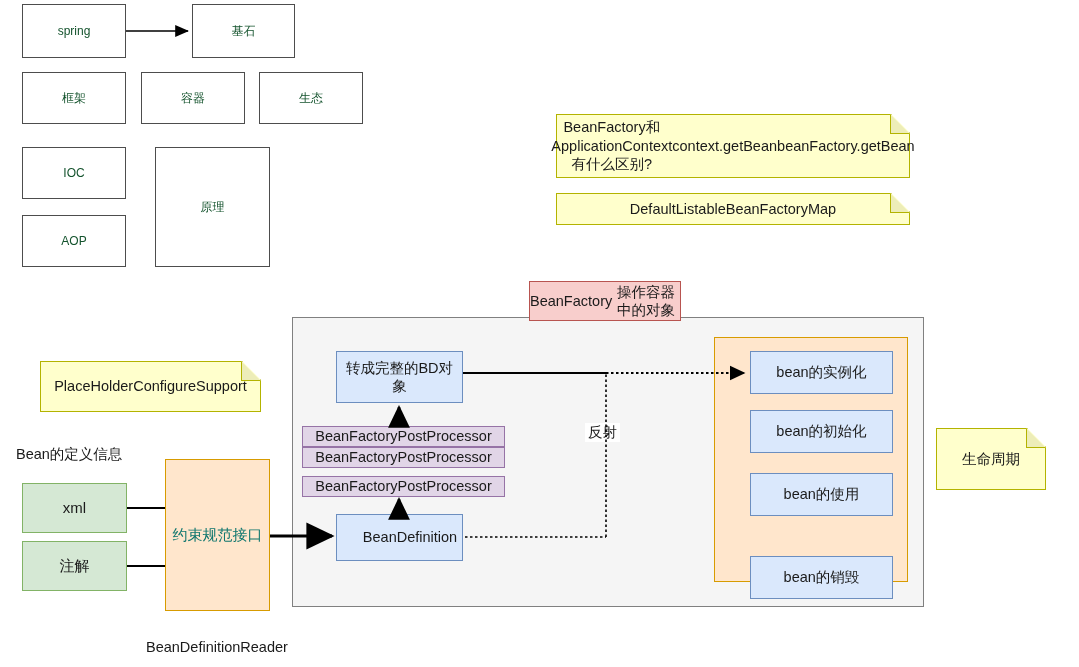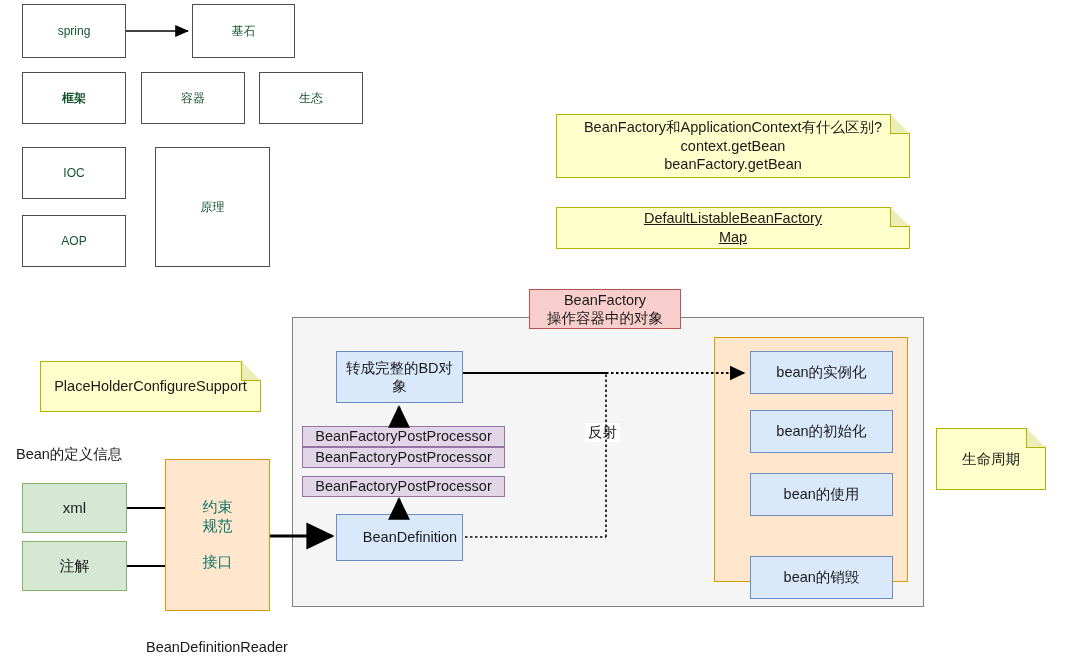--- a/index.html
+++ b/index.html
@@ -42,52 +42,52 @@
         background:#ededb8;border-left:1px solid #b3b300;border-bottom:1px solid #b3b300;
         clip-path:polygon(0 0,100% 100%,0 100%);}
   .note .fold2{position:absolute;top:-1px;right:-1px;width:19px;height:19px;
         background:#ffffff;clip-path:polygon(0 0,100% 0,100% 100%);}
 
   .label{position:absolute;font-size:14.5px;color:#1a1a1a;white-space:nowrap;}
 
   .reflect-label{position:absolute;background:#ffffff;padding:0 3px;font-size:14.5px;color:#1a1a1a;white-space:nowrap;}
 
   svg.wires{position:absolute;left:0;top:0;width:1079px;height:667px;pointer-events:none;overflow:visible;}
-  .multi{flex-direction:column;}
+  .multi{flex-direction:row;}
 </style>
 </head>
 <body>
 
 <div id="canvas">
 
   <div class="node plain" style="left:22px;top:4px;width:104px;height:54px;">spring</div>
 
   <div class="node plain" style="left:192px;top:4px;width:103px;height:54px;">基石</div>
 
-  <div class="node plain" style="left:22px;top:72px;width:104px;height:52px;font-weight:bold;">框架</div>
+  <div class="node plain" style="left:22px;top:72px;width:104px;height:52px;">框架</div>
 
   <div class="node plain" style="left:141px;top:72px;width:104px;height:52px;">容器</div>
 
   <div class="node plain" style="left:259px;top:72px;width:104px;height:52px;">生态</div>
 
   <div class="node plain" style="left:22px;top:147px;width:104px;height:52px;">IOC</div>
 
   <div class="node plain" style="left:22px;top:215px;width:104px;height:52px;">AOP</div>
 
   <div class="node plain" style="left:155px;top:147px;width:115px;height:120px;">原理</div>
 
   <div class="note multi" style="left:556px;top:114px;width:354px;height:64px;">
     <span class="fold2"></span>
     <span class="fold"></span>
     <div>BeanFactory和ApplicationContext有什么区别?</div>
     <div>context.getBean</div>
     <div>beanFactory.getBean</div>
   </div>
 
-  <div class="note multi" style="left:556px;top:207px;width:354px;height:42px;text-decoration:underline;">
+  <div class="note multi" style="left:556px;top:193px;width:354px;height:32px;">
     <span class="fold2"></span>
     <span class="fold"></span>
     <div>DefaultListableBeanFactory</div>
     <div>Map</div>
   </div>
 
   <div class="note" style="left:40px;top:361px;width:221px;height:51px;">
     <span class="fold2"></span>
     <span class="fold"></span>
     <div>PlaceHolderConfigureSupport</div>
@@ -109,21 +109,21 @@
 
   <div class="node orange multi" style="left:165px;top:459px;width:105px;height:152px;justify-content:center;">
     <div>约束</div>
     <div>规范</div>
     <div style="height:18px;"></div>
     <div>接口</div>
   </div>
 
   <div class="label" style="left:146px;top:639px;">BeanDefinitionReader</div>
 
-  <div class="node red multi" style="left:529px;top:281px;width:152px;height:40px;margin-top:8px;">
+  <div class="node red multi" style="left:529px;top:281px;width:152px;height:40px;">
     <div>BeanFactory</div>
     <div>操作容器中的对象</div>
   </div>
 
   <div class="node blue" style="left:336px;top:351px;width:127px;height:52px;padding:0 6px;">转成完整的BD对象</div>
 
   <div class="node purple" style="left:302px;top:426px;width:203px;height:21px;">BeanFactoryPostProcessor</div>
   <div class="node purple" style="left:302px;top:447px;width:203px;height:21px;">BeanFactoryPostProcessor</div>
   <div class="node purple" style="left:302px;top:476px;width:203px;height:21px;">BeanFactoryPostProcessor</div>
 

